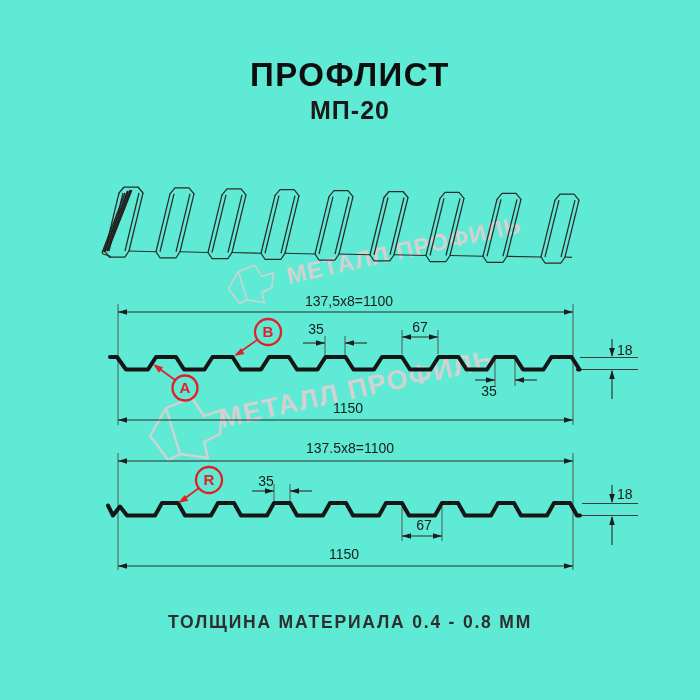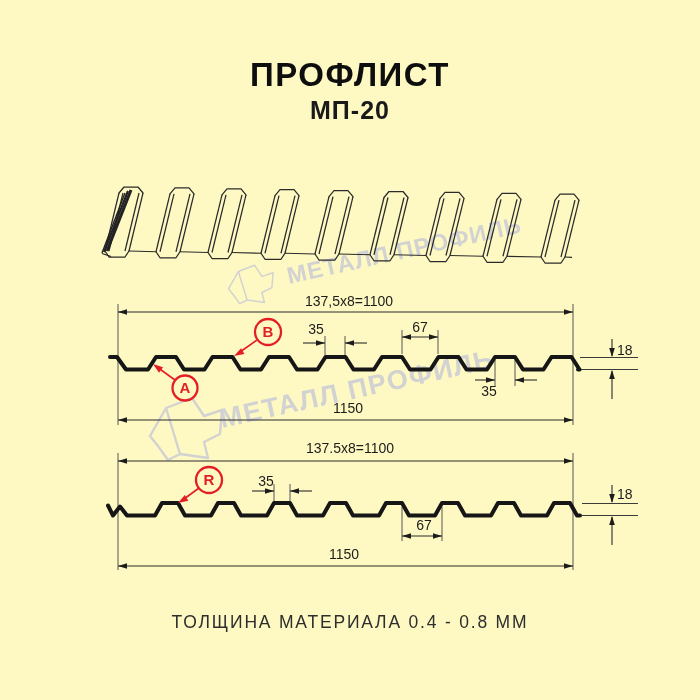--- a/index.html
+++ b/index.html
@@ -2,28 +2,28 @@
 <html><head>
 <meta charset="utf-8">
 <style>
   :root{
     --red:#e31e24;
     --ink:#141414;
     --dim:#2a2a2a;
     --wm:#d2d2d2;
   }
   html,body{margin:0;padding:0;background:#fff;}
-  .page{position:relative;width:700px;height:700px;background:#fef9c3;overflow:hidden;
+  .page{position:relative;width:700px;height:700px;background:#5eead4;overflow:hidden;
         font-family:"Liberation Sans",sans-serif;}
   .title{position:absolute;top:56px;left:0;width:100%;text-align:center;
          font-size:33px;font-weight:800;letter-spacing:1.5px;color:#0e0e0e;}
   .subtitle{position:absolute;top:96px;left:0;width:100%;text-align:center;
          font-size:25px;font-weight:700;letter-spacing:1px;color:#1a1a1a;}
   .footnote{position:absolute;top:612px;left:0;width:100%;text-align:center;
-         font-size:17.5px;font-weight:400;letter-spacing:1.8px;color:#2e2e2e;}
+         font-size:17.5px;font-weight:700;letter-spacing:1.8px;color:#2e2e2e;}
   svg{position:absolute;left:0;top:0;}
   .dim{font-family:"Liberation Sans",sans-serif;font-size:14px;fill:#1c1c1c;}
   .cal{font-family:"Liberation Sans",sans-serif;font-size:15px;font-weight:700;fill:var(--red);}
   .wmtxt{font-family:"Liberation Sans",sans-serif;font-weight:700;fill:var(--wm);}
   .wmlogo{fill:none;stroke:var(--wm);stroke-width:2.4;stroke-linejoin:round;}
   .redc{fill:none;stroke:var(--red);stroke-width:2.3;}
   .redl{stroke:var(--red);stroke-width:1.6;}
   .redh{fill:var(--red);}
 </style>
 </head>

